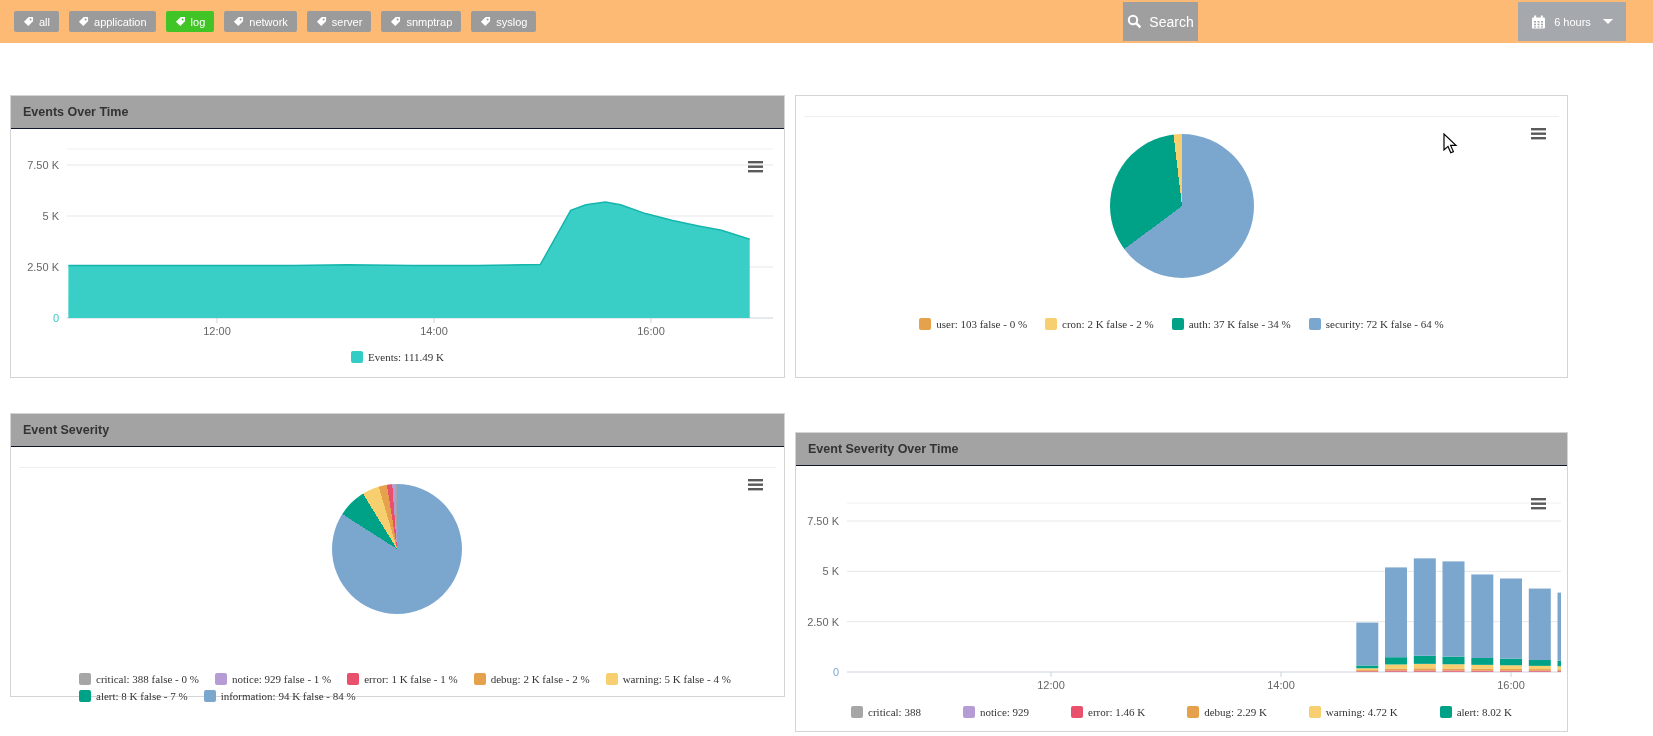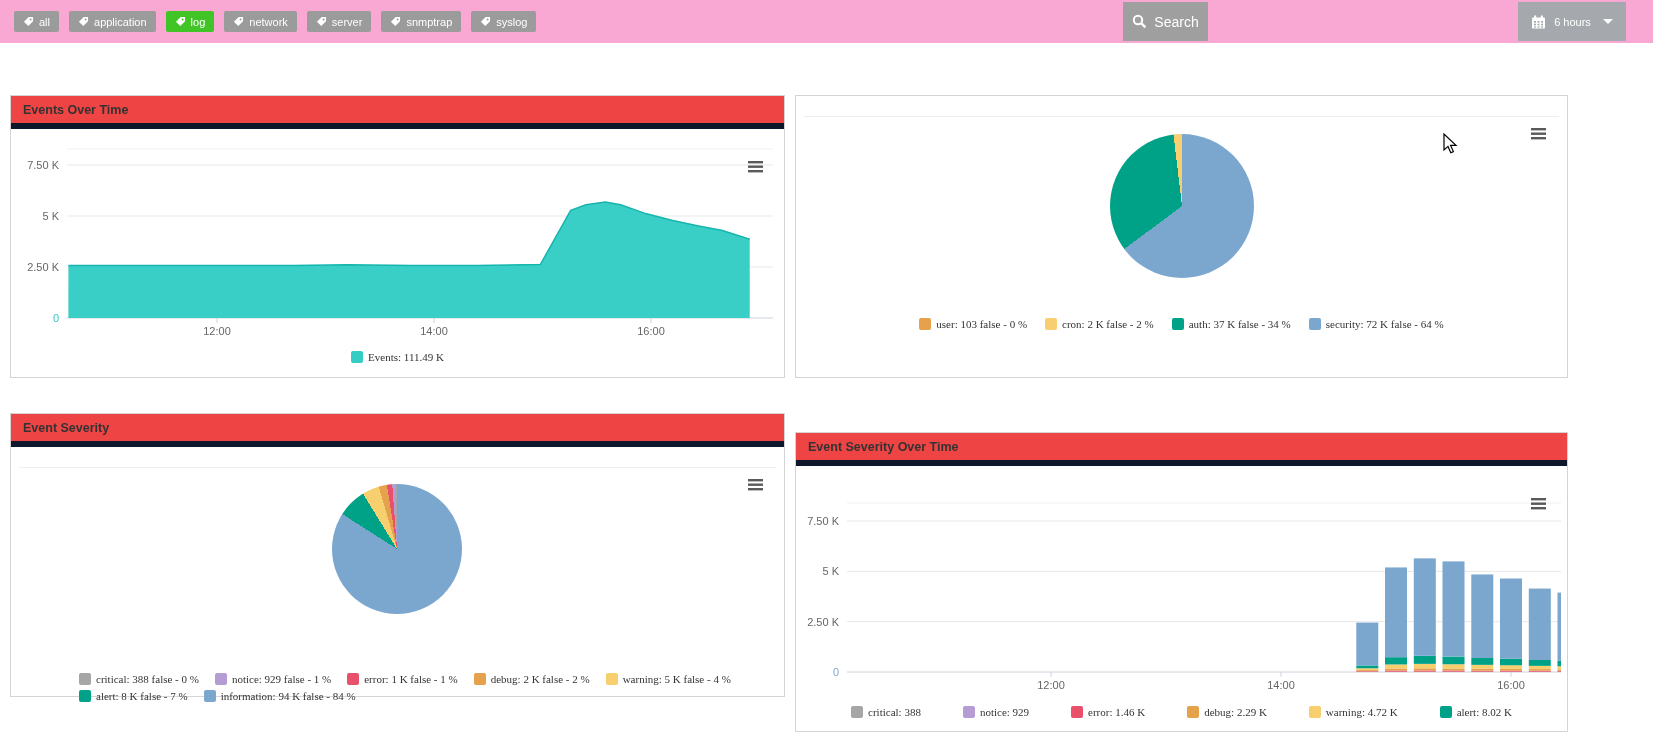--- a/index.html
+++ b/index.html
@@ -1,43 +1,43 @@
 <!DOCTYPE html>
 <html><head>
 <meta charset="utf-8">
 <style>
   * { margin:0; padding:0; box-sizing:border-box; }
   html,body { background:#fff; }
   body { font-family:"Liberation Sans", sans-serif; }
   #screen { position:relative; width:1653px; height:736px; background:#fff; overflow:hidden; }
 
   
-  .topbar { position:absolute; left:0; top:0; width:1653px; height:43px; background:#f9a8d4; }
+  .topbar { position:absolute; left:0; top:0; width:1653px; height:43px; background:#fdba74; }
   .chips { position:absolute; left:14px; top:11px; display:flex; gap:10px; }
   .chip { display:flex; align-items:center; gap:5px; height:21px; padding:0 9px; background:#9b9b9b;
           color:#fff; font-size:11px; border-radius:2px; cursor:pointer; white-space:nowrap; }
   .chip.active { background:#41c426; }
   .chip svg { display:block; }
-  .btn-search { position:absolute; left:1123px; top:2px; width:85px; height:39px; background:#9f9f9f;
+  .btn-search { position:absolute; left:1123px; top:2px; width:75px; height:39px; background:#9f9f9f;
           border:none; color:#fff; font-size:14px; font-family:inherit; display:flex; align-items:center;
           justify-content:center; gap:7px; cursor:pointer; }
   .btn-time { position:absolute; left:1518px; top:2px; width:108px; height:39px; background:#a5a9ad;
           border:none; color:#fff; font-size:11px; font-family:inherit; display:flex; align-items:center;
           justify-content:center; gap:8px; cursor:pointer; }
   .caret { width:0; height:0; border-left:5px solid transparent; border-right:5px solid transparent;
           border-top:5px solid #fff; margin-left:4px; }
 
   
   .breadcrumb { position:absolute; left:14px; top:60px; font-size:13px; color:#333; }
   .breadcrumb a { color:#4190e0; text-decoration:none; cursor:pointer; }
   .breadcrumb .sep { color:#333; margin:0 6px; }
 
   
   .panel { position:absolute; background:#fff; border:1px solid #d4d4d4; }
-  .panel-header { height:33px; background:#ef4444; border-bottom:6px solid #0f172a;
+  .panel-header { height:33px; background:#a3a3a3; border-bottom:1px solid #0f172a;
           display:flex; align-items:center; padding:0 12px; }
   .panel-title { font-size:12.5px; font-weight:bold; color:#333; }
   .hdr-icons { margin-left:auto; display:flex; gap:9px; align-items:center; }
   .hdr-icons span { cursor:pointer; display:flex; }
   .panel-body { position:relative; width:100%; height:calc(100% - 33px); }
   .topline { position:absolute; left:8px; right:8px; height:1px; background:#efefef; top:20px; }
 
   svg.chart { position:absolute; left:0; top:0; display:block; }
   .burger { position:absolute; right:18px; top:30px; background:none; border:none; cursor:pointer; padding:2px; }
 

